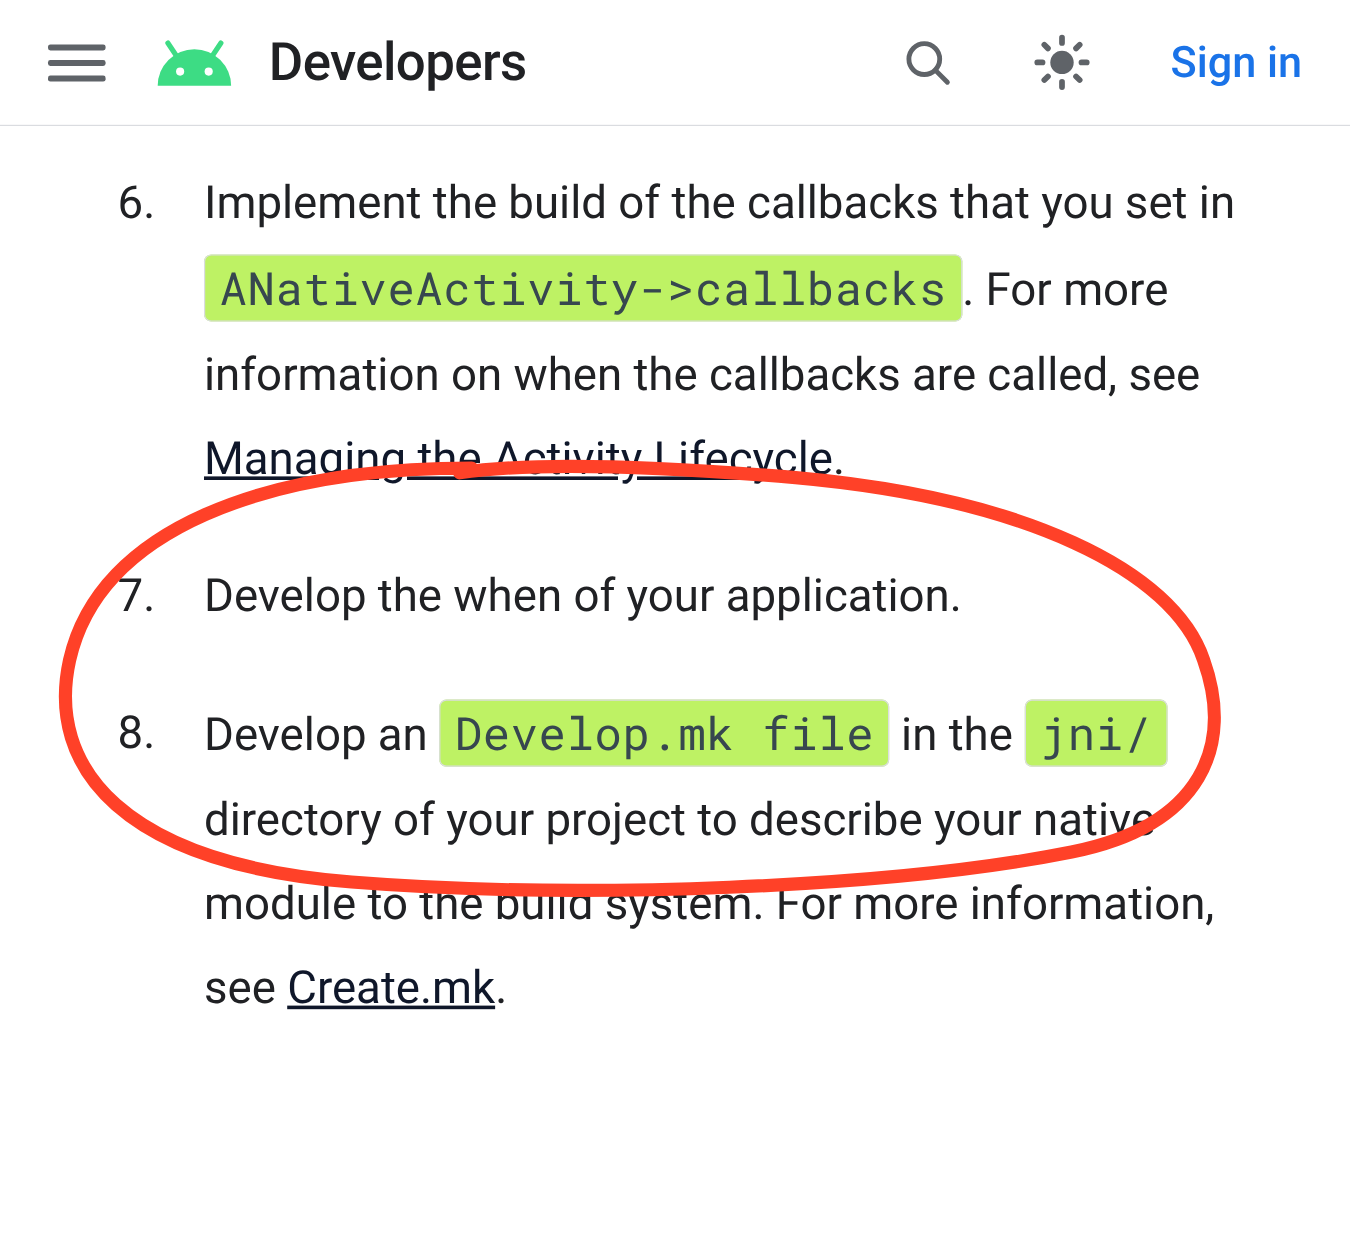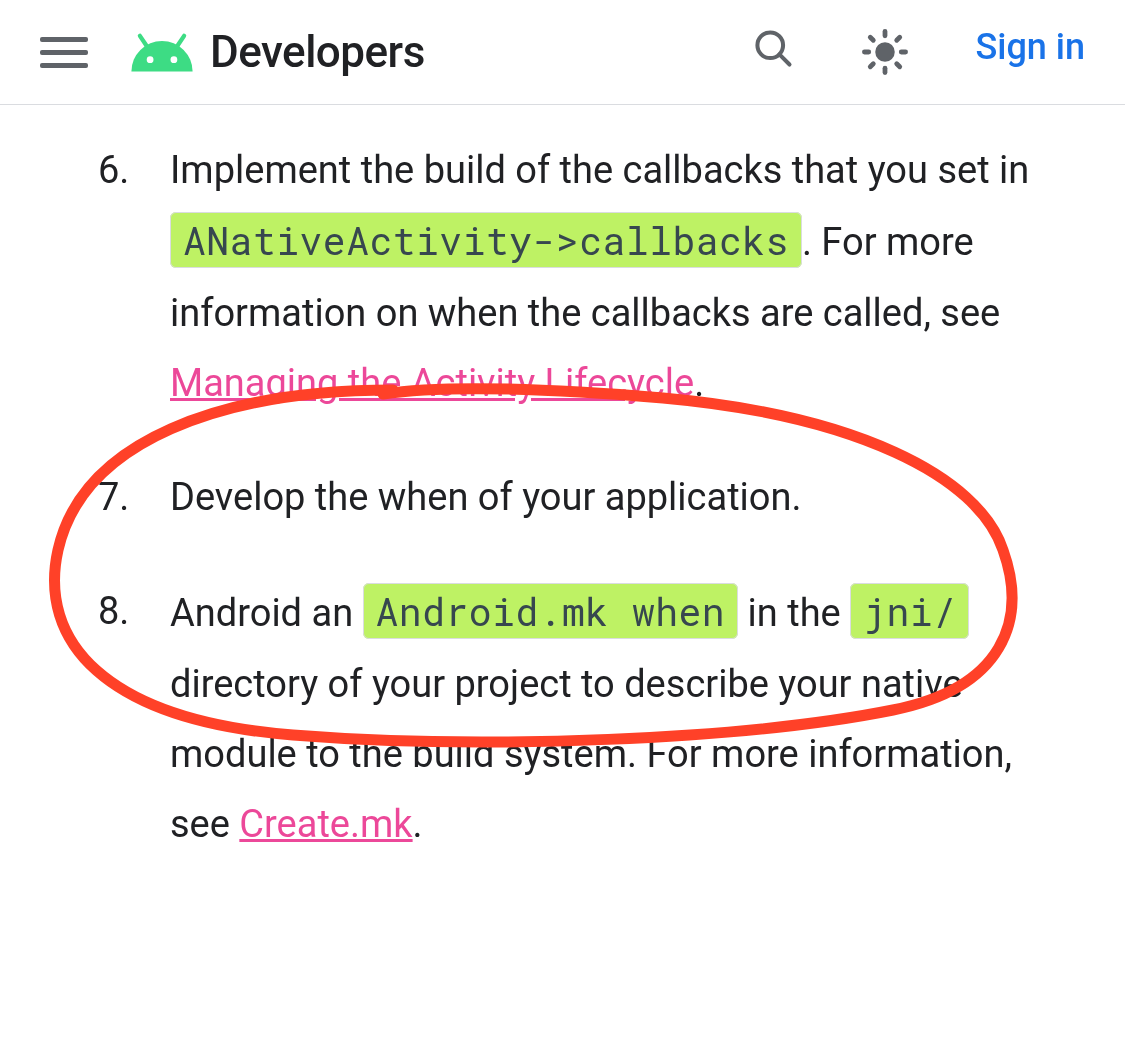--- a/index.html
+++ b/index.html
@@ -35,36 +35,36 @@
     .menu-btn span {
       display: block;
       width: 48px;
       height: 5px;
       background: #5f6368;
       border-radius: 2px;
     }
     .logo-group {
       display: flex;
       align-items: center;
-      gap: 14px;
+      gap: 28px;
     }
     .android-logo {
       width: 68px;
       height: 40px;
     }
     .logo-text {
       font-size: 44px;
       font-weight: 500;
       color: #202124;
       letter-spacing: -0.5px;
     }
     .header-right {
       margin-left: auto;
       display: flex;
-      align-items: flex-start;
+      align-items: center;
       gap: 64px;
     }
     .icon-btn {
       cursor: pointer;
       display: flex;
       align-items: center;
       justify-content: center;
     }
     .sign-in {
       color: #1a73e8;
@@ -100,21 +100,21 @@
       font-family: 'Roboto Mono', Menlo, Consolas, monospace;
       font-size: 38px;
       background: #bef264;
       border: 1px solid #dadce0;
       border-radius: 6px;
       padding: 2px 12px;
       color: #37474f;
       letter-spacing: 0.5px;
     }
     a {
-      color: #ec4899;
+      color: #0f172a;
       text-decoration: underline;
     }
     .annotation {
       position: absolute;
       left: 43px;
       top: 380px;
       width: 990px;
       height: 370px;
       pointer-events: none;
       z-index: 5;
@@ -166,21 +166,21 @@
 
 <div class="content">
   <ol>
     <li>
       <span>Implement the build of the callbacks that you set in </span><code>ANativeActivity-&gt;callbacks</code><span>. For more information on when the callbacks are called, see </span><a href="#">Managing the Activity Lifecycle</a><span>.</span>
     </li>
     <li>
       <span>Develop the when of your application.</span>
     </li>
     <li>
-      <span>Android an </span><code>Android.mk when</code><span> in the </span><code>jni/</code><span> directory of your project to describe your native module to the build system. For more information, see </span><a href="#">Create.mk</a><span>.</span>
+      <span>Develop an </span><code>Develop.mk file</code><span> in the </span><code>jni/</code><span> directory of your project to describe your native module to the build system. For more information, see </span><a href="#">Create.mk</a><span>.</span>
     </li>
   </ol>
 </div>
 
 <svg class="annotation" viewBox="0 0 990 370">
   <path d="M 350 10 
            C 180 10, 40 60, 15 170
            C -5 260, 60 340, 250 355
            C 440 370, 700 360, 850 330
            C 960 308, 985 240, 960 170

